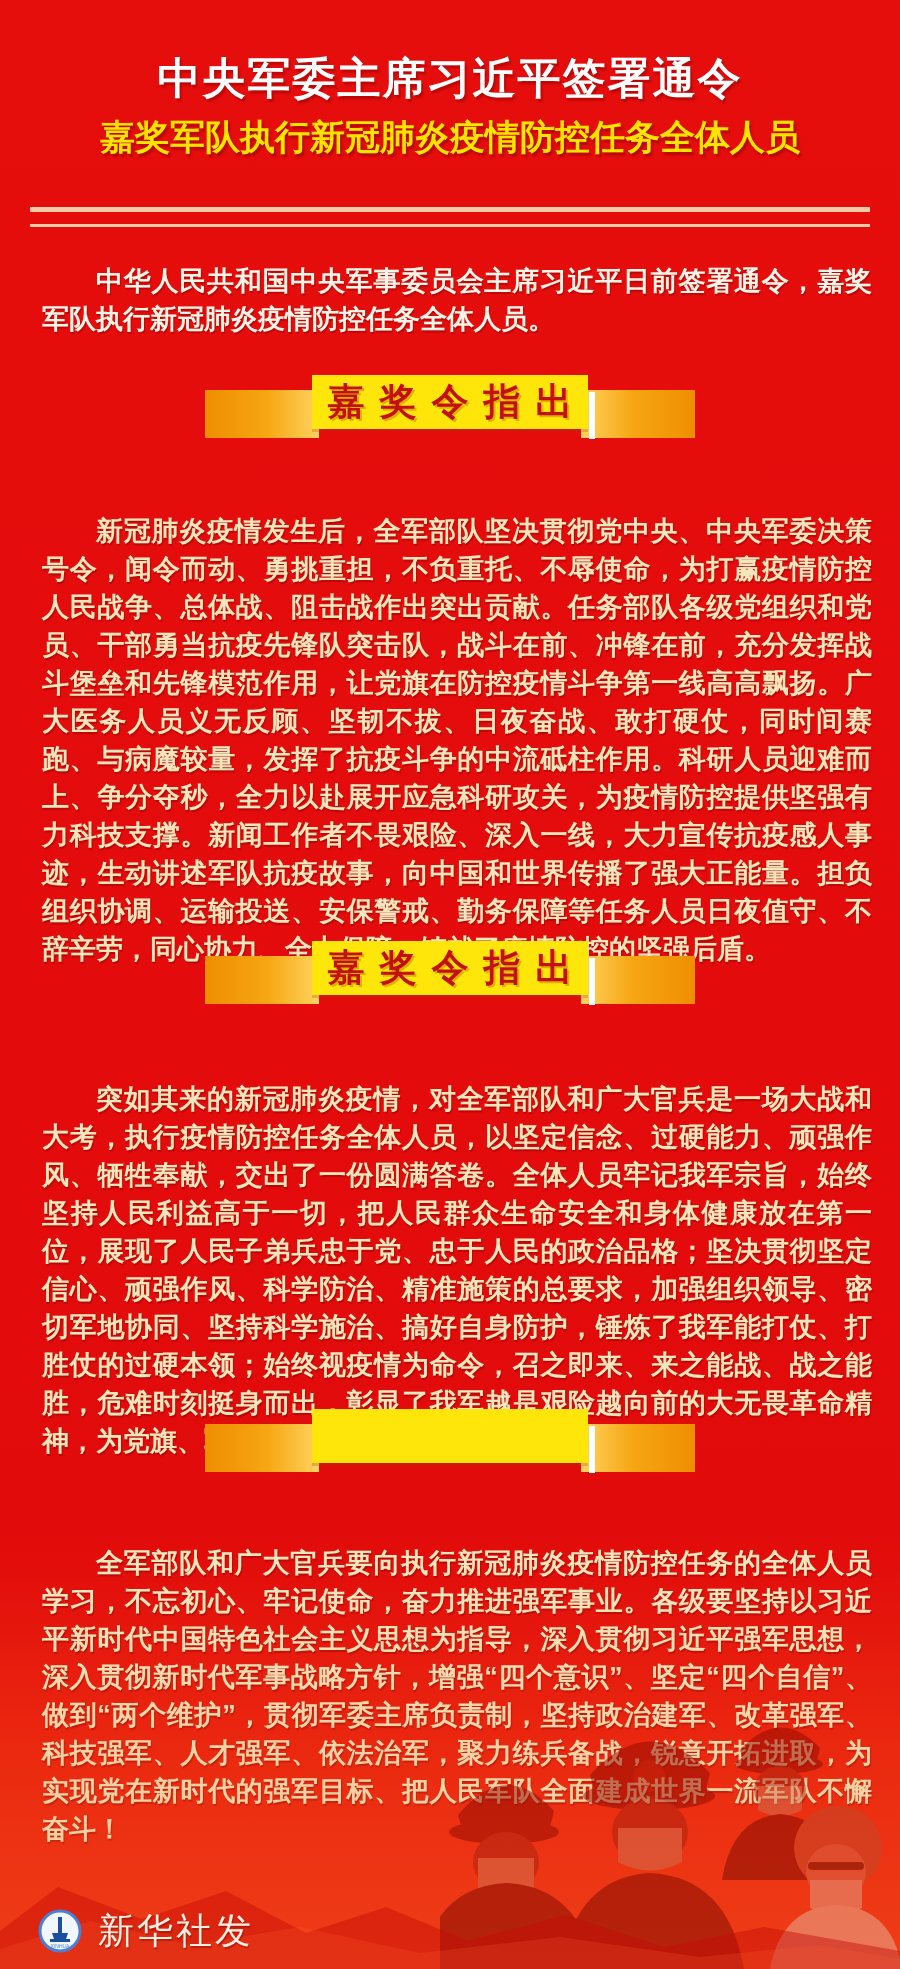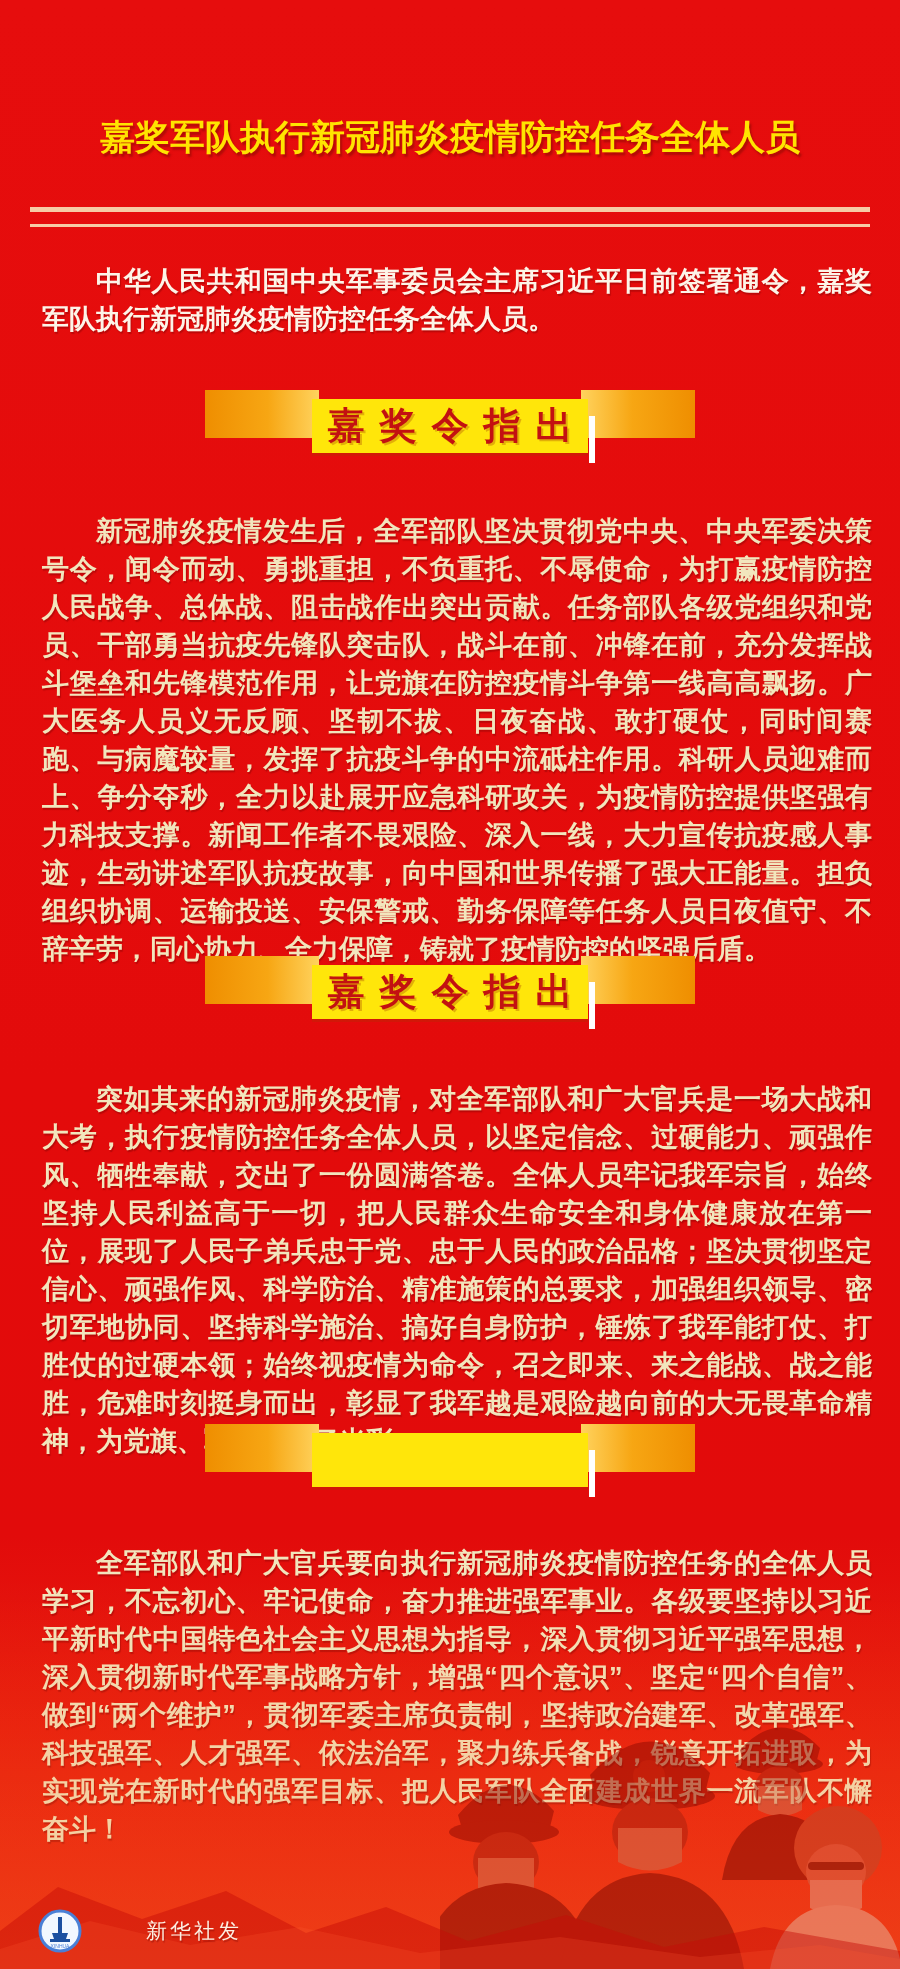--- a/index.html
+++ b/index.html
@@ -37,50 +37,49 @@
   
   .banner{position:absolute;left:50%;transform:translateX(-50%);width:490px;height:72px;}
   .wing{position:absolute;top:15px;width:114px;height:48px;}
   .wing-l{left:0;background:linear-gradient(90deg,#ef8e00 0%,#f7a613 55%,#ffd35e 100%);}
   .wing-r{right:0;background:linear-gradient(270deg,#ef8e00 0%,#f7a613 55%,#ffd35e 100%);}
   .plate{
     position:absolute;left:50%;top:0;transform:translateX(-50%);
     width:276px;height:54px;background:#ffe60a;
     display:flex;align-items:center;justify-content:center;
     box-shadow:0 3px 0 rgba(160,60,0,.25);
-    margin-top:24px;
   }
   .plate-text{
     font-size:37px;font-weight:bold;color:#c31111;
     letter-spacing:15px;margin-right:-15px;white-space:nowrap;
     text-shadow:2px 2px 0 rgba(140,10,0,.25);
   }
   .plate-edge{position:absolute;right:-7px;top:17px;width:6px;height:47px;background:#ffffff;}
   .b1{top:375px;} .b2{top:941px;} .b3{top:1409px;}
   
   .bottom-glow{
     position:absolute;left:0;top:1580px;width:100%;height:389px;pointer-events:none;
     background:linear-gradient(180deg,rgba(255,90,20,0) 0%,rgba(255,90,20,.14) 45%,rgba(255,120,40,.22) 100%);
   }
   .soldiers{position:absolute;left:440px;top:1680px;}
   .mountains{position:absolute;left:0;top:1845px;}
   
   .footer-credit{position:absolute;left:38px;top:1908px;height:46px;display:flex;align-items:center;}
   .logo{display:inline-block;width:44px;height:44px;margin-right:16px;}
   .credit{
-    font-size:21px;color:#fcefe2;letter-spacing:3px;
+    font-size:36px;color:#fcefe2;letter-spacing:3px;
     text-shadow:1px 2px 1px rgba(110,0,0,.35);
-    margin-left:48px;
   }
 </style>
 </head>
 <body>
 
 <div class="poster">
 
+  <h1 class="title">中央军委主席习近平签署通令</h1>
   <h2 class="subtitle">嘉奖军队执行新冠肺炎疫情防控任务全体人员</h2>
 
   <div class="rule rule-thick"></div>
   <div class="rule rule-thin"></div>
 
   <p class="intro">中华人民共和国中央军事委员会主席习近平日前签署通令，嘉奖军队执行新冠肺炎疫情防控任务全体人员。</p>
 
   <div class="banner b1">
     <span class="wing wing-l"></span>
     <span class="wing wing-r"></span>

